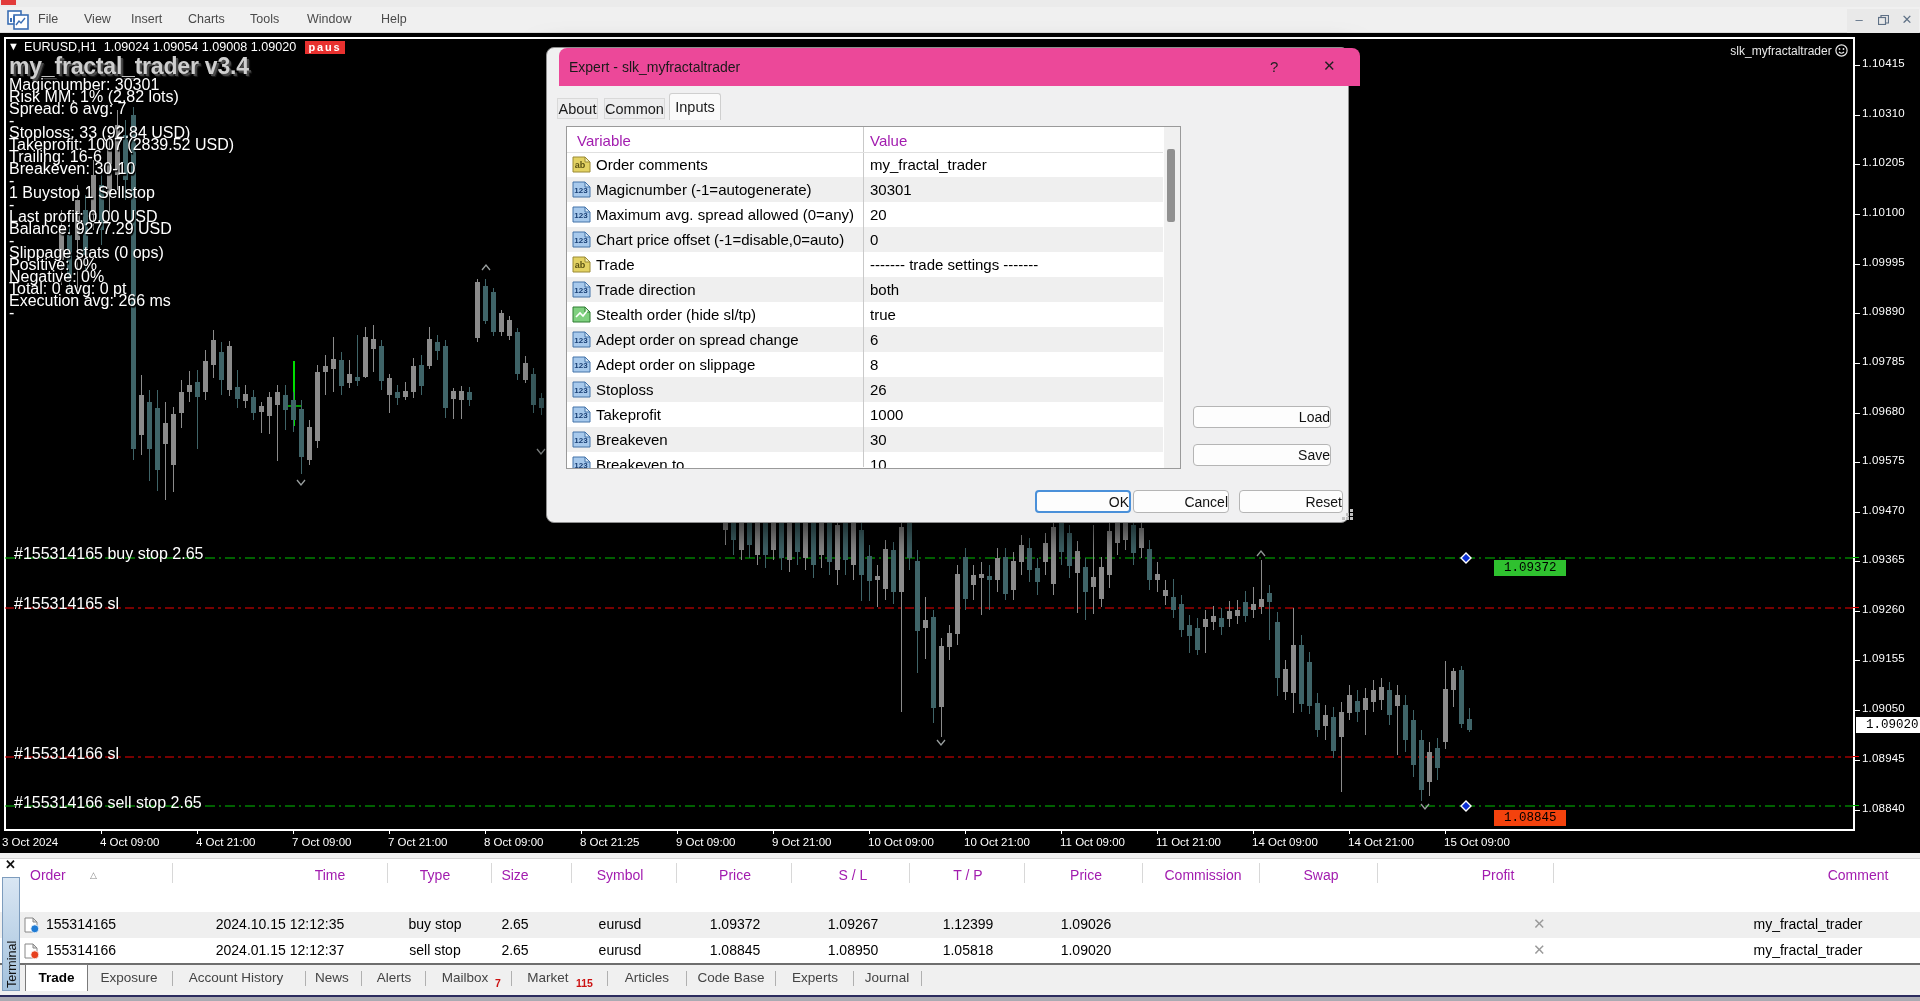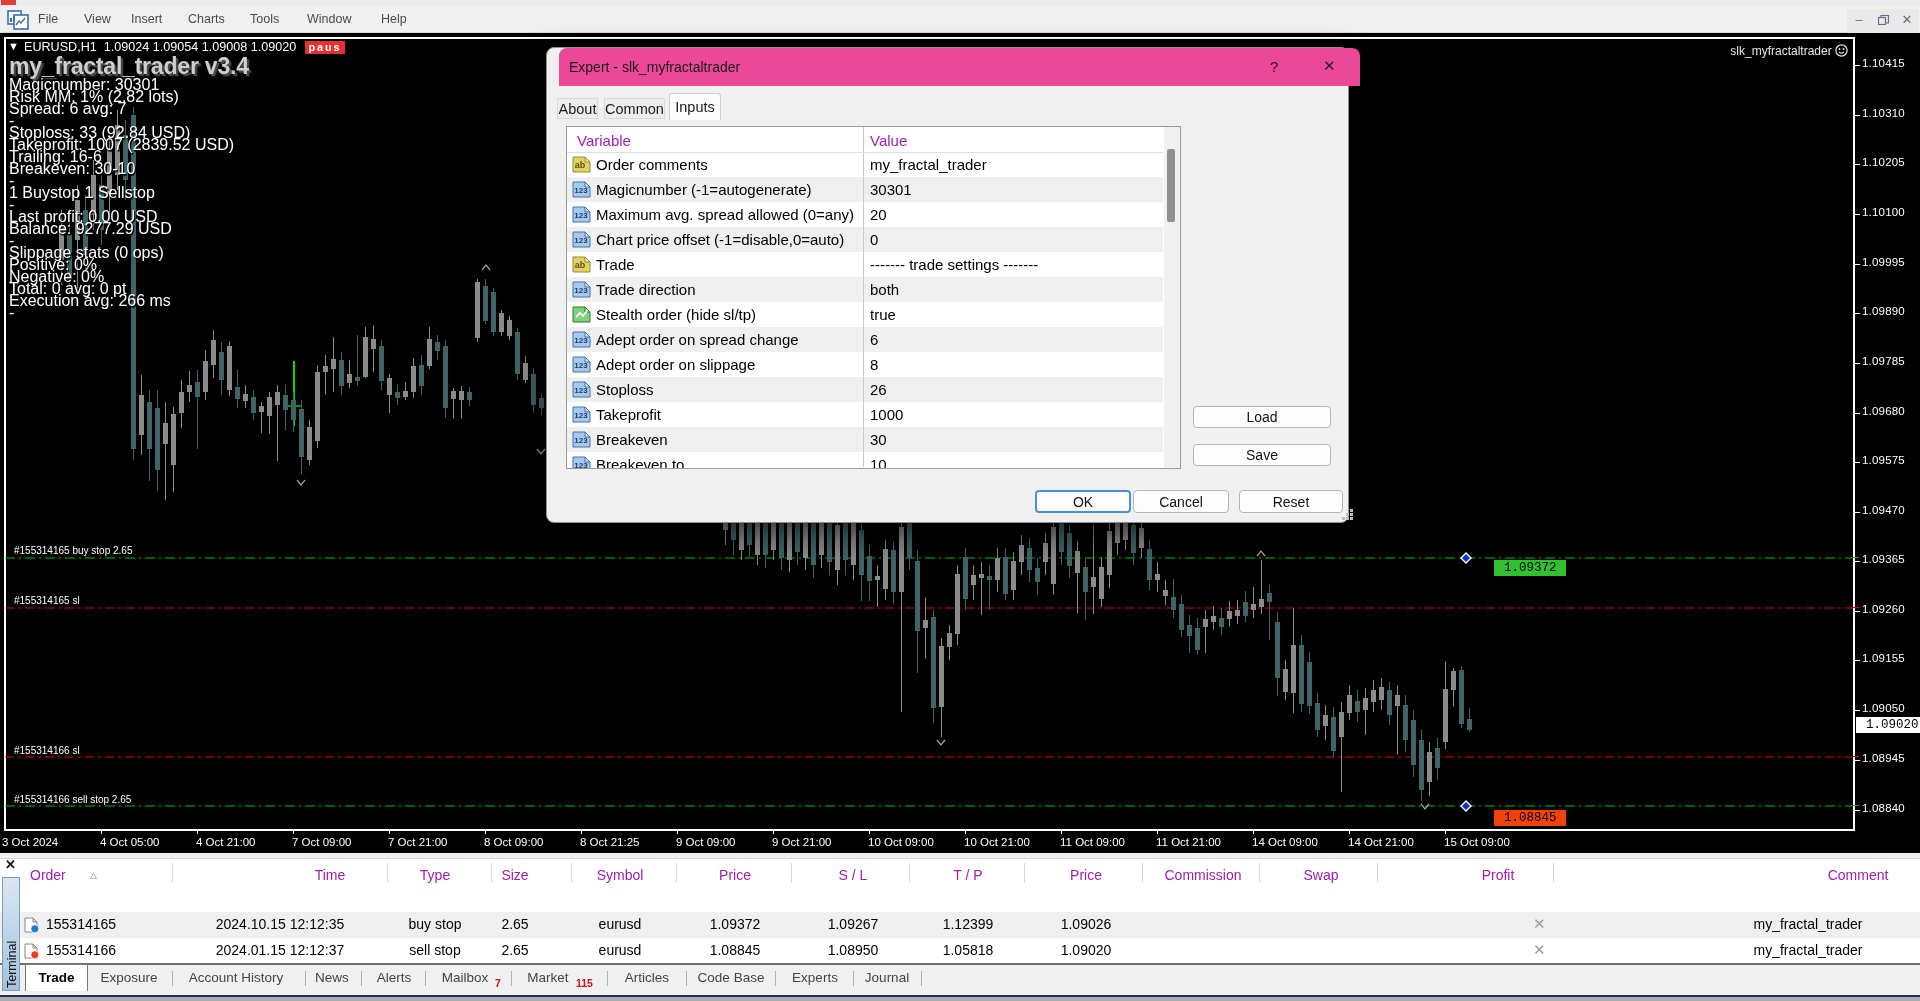--- a/index.html
+++ b/index.html
@@ -6,21 +6,21 @@
 #menubar {position:absolute;left:0;top:7px;width:1920px;height:26px;background:#f0f0f0;border-bottom:1px solid #d9d9d9}
 #menubar span {position:absolute;top:5px;font-size:12.5px;color:#4a4a4a}
 .winbtn {position:absolute;top:2px;width:24px;height:24px;background:#e9e9e9;color:#5f7186;text-align:center;font-size:13px;line-height:22px}
 #chartwrap {position:absolute;left:0;top:33px;width:1920px;height:820px;background:#000}
 #frame {position:absolute;left:4px;top:4px;width:1851px;height:794px;border:2px solid #fff}
 #csvg {position:absolute;left:0;top:0}
 .pl {position:absolute;left:1862px;font-size:11.5px;color:#fff;letter-spacing:0.2px}
 .ptick {position:absolute;left:1855px;width:5px;height:1px;background:#fff}
 .dl {position:absolute;top:803px;font-size:11.5px;color:#fff}
 .dtick {position:absolute;top:797px;width:1px;height:4px;background:#fff}
-.olabel {position:absolute;font-size:10px;color:#fff}
+.olabel {position:absolute;font-size:16px;color:#fff}
 #bigtitle {position:absolute;left:9px;top:20px;font-size:23px;font-weight:bold;color:#cfcfcf;letter-spacing:-0.2px;text-shadow:2px 2px 0 #4a4a4a,3px 3px 1px #1d1d1d}
 #quote {position:absolute;left:11px;top:7px;font-size:12.6px;color:#fff}
 #info {position:absolute;left:9px;top:46px;font-size:16px;line-height:12px;color:#fff;text-shadow:1px 1px 0 #000,1px 2px 1px rgba(0,0,0,.8);white-space:pre}
 #paus {position:absolute;left:305px;top:8px;width:40px;height:13px;background:#e8312f;color:#fff;font-size:11px;text-align:center;line-height:13px;font-weight:bold;letter-spacing:1.8px}
 #ealabel {position:absolute;right:72px;top:11px;color:#e8e8e8;font-size:12px}
 .pricebox {position:absolute;font-family:"Liberation Mono",monospace;font-size:12.5px;color:#000;padding:1px 6px 1px 10px}
 #terminal {position:absolute;left:0;top:853px;width:1920px;height:148px;background:#f0f0f0}
 #ttable {position:absolute;left:0;top:5px;width:1920px;height:105px;background:#fff;border-top:1px solid #d5d5d5}
 .hsep {position:absolute;top:4px;width:1px;height:20px;background:#d8d8d8}
 .rsep {position:absolute;top:58px;width:1px;height:52px;background:#e6e6e6}
@@ -41,21 +41,21 @@
 #dtitle {position:absolute;left:12px;top:0;width:100%;height:38px;background:#ec4899;border-radius:8px 8px 0 0}
 #dtitle .t {position:absolute;left:10px;top:11px;font-size:14px;color:#1a1a1a}
 .dtab {position:absolute;font-size:14.5px;color:#1a1a1a;text-align:center;background:#ededee;border:1px solid #d9d9d9}
 #dtable {position:absolute;left:19px;top:78px;width:615px;height:343px;background:#fff;border:1px solid #9a9a9a;overflow:hidden}
 .trow {position:absolute;left:0;width:596px;height:25px}
 .tlab {position:absolute;left:29px;font-size:15px;color:#000}
 .tval {position:absolute;left:303px;font-size:15px;color:#000}
 #vsep {position:absolute;left:296px;top:0;width:1px;height:340px;background:#c9c9c9}
 #sbar {position:absolute;left:597px;top:0;width:17px;height:341px;background:#f0f0f0}
 #sthumb {position:absolute;left:3px;top:22px;width:8px;height:73px;background:#909090;border-radius:2px}
-.dbtn {position:absolute;background:#fdfdfd;border:1px solid #b5b5b5;border-radius:4px;font-size:14px;color:#111;text-align:center}
+.dbtn {position:absolute;background:#fdfdfd;border:1px solid #b5b5b5;border-radius:4px;font-size:14px;color:#111;text-align:right}
 </style></head><body>
 <div id="titlestrip">
     <div style="position:absolute;left:1px;top:0;width:15px;height:5px;background:#e23b3a"></div>
   </div>
 <div id="menubar">
 <svg style="position:absolute;left:7px;top:3px" width="22" height="20" viewBox="0 0 22 20">
       <rect x="1" y="1" width="13" height="13" fill="#fff" stroke="#3b6fb5" stroke-width="1.6"></rect>
       <rect x="7" y="5" width="14" height="14" fill="#fff" stroke="#3b6fb5" stroke-width="1.6"></rect>
       <path d="M9 15 l3-4 2 2 4-5" stroke="#3b6fb5" stroke-width="1.4" fill="none"></path>
       <rect x="3" y="8" width="2" height="4" fill="#3b6fb5"></rect>
@@ -475,21 +475,21 @@
     <div class="ptick" style="top:578px"></div>
     <div class="pl" style="top:619px">1.09155</div>
     <div class="ptick" style="top:627px"></div>
     <div class="pl" style="top:669px">1.09050</div>
     <div class="ptick" style="top:677px"></div>
     <div class="pl" style="top:719px">1.08945</div>
     <div class="ptick" style="top:727px"></div>
     <div class="pl" style="top:769px">1.08840</div>
     <div class="ptick" style="top:777px"></div>
 <div class="dl" style="left:2px">3 Oct 2024</div>
-    <div class="dl" style="left:100px">4 Oct 05:00</div>
+    <div class="dl" style="left:100px">4 Oct 09:00</div>
     <div class="dtick" style="left:101px"></div>
     <div class="dl" style="left:196px">4 Oct 21:00</div>
     <div class="dtick" style="left:197px"></div>
     <div class="dl" style="left:292px">7 Oct 09:00</div>
     <div class="dtick" style="left:293px"></div>
     <div class="dl" style="left:388px">7 Oct 21:00</div>
     <div class="dtick" style="left:389px"></div>
     <div class="dl" style="left:484px">8 Oct 09:00</div>
     <div class="dtick" style="left:485px"></div>
     <div class="dl" style="left:580px">8 Oct 21:25</div>

